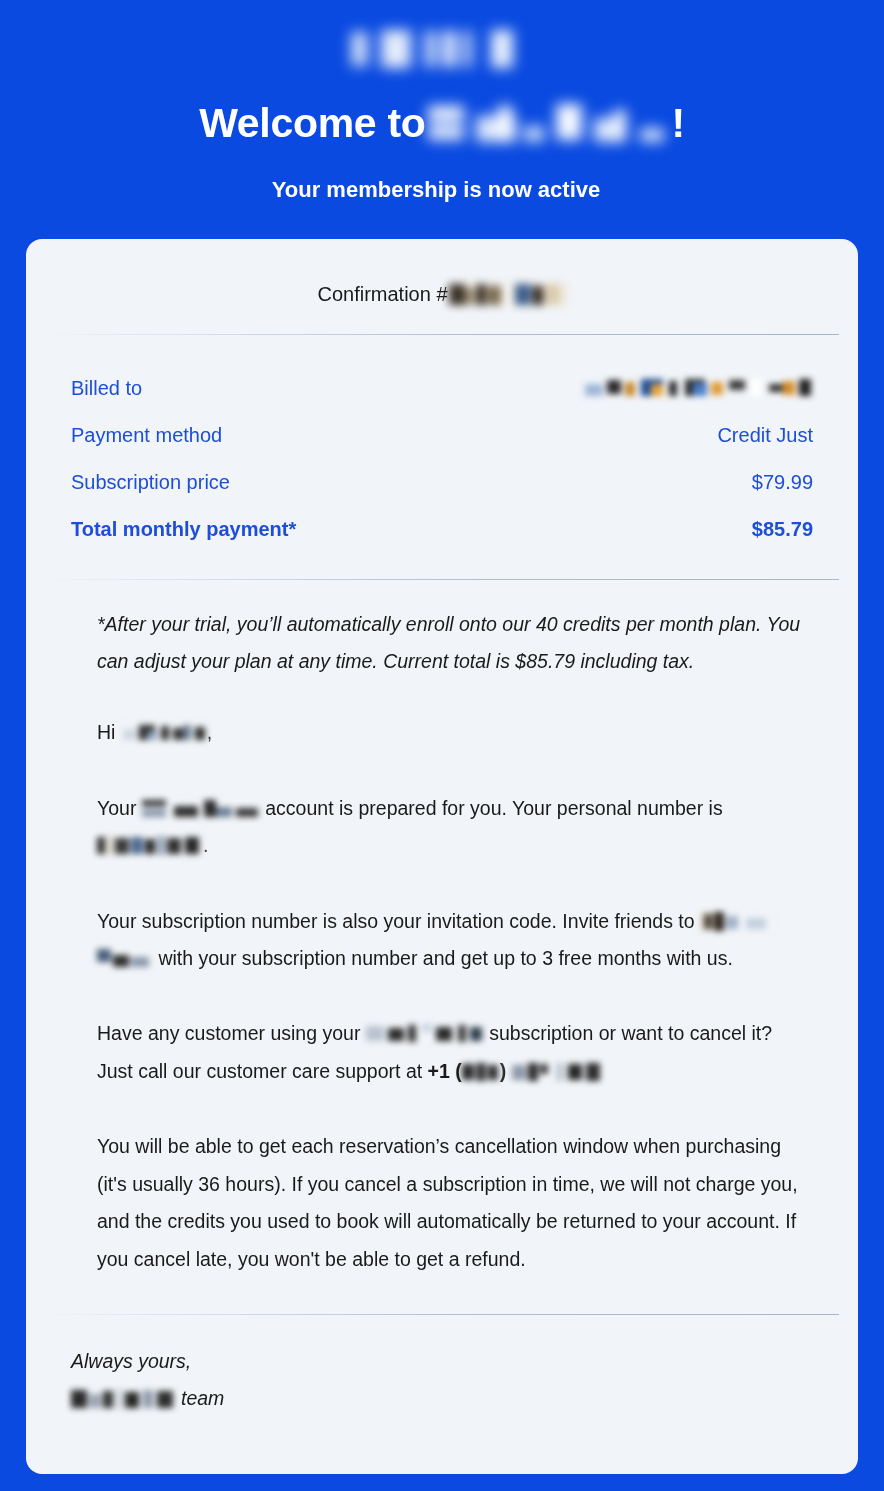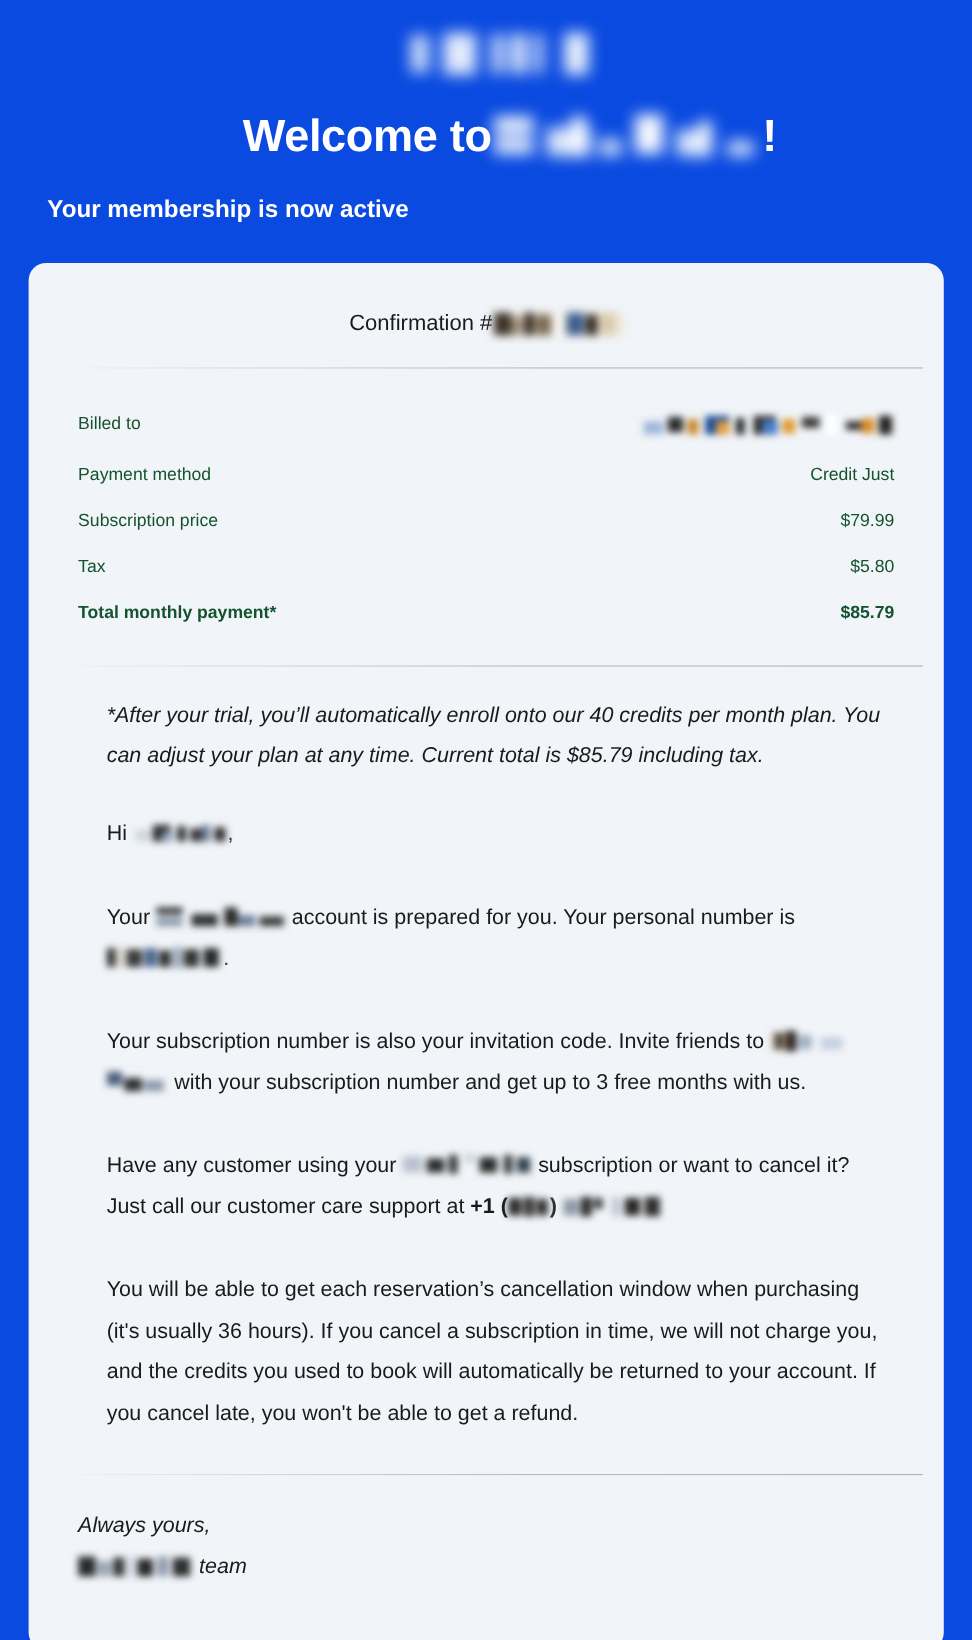--- a/index.html
+++ b/index.html
@@ -12,22 +12,21 @@
     height: 1491px;
     background: #0a4ae0;
     font-family: "Liberation Sans", sans-serif;
     -webkit-font-smoothing: antialiased;
     overflow: hidden;
   }
 
   
   .header {
     padding-top: 28px;
-    text-align: left;
-    padding-left: 43px;
+    text-align: center;
   }
   .logo-wordmark {
     height: 42px;
     width: 182px;
     margin: 0 auto 0;
     display: block;
     filter: blur(7px);
   }
   .welcome-line {
     margin: 30px 0 0 0;
@@ -91,22 +90,22 @@
                 rgba(168,177,191,0.95) 100%);
   }
 
   
   .billing {
     padding: 30px 45px 26px 45px;
   }
   .bill-row {
     display: flex;
     justify-content: space-between;
-    font-size: 16px;
-    color: #14532d;
+    font-size: 20px;
+    color: #1d4ed8;
     padding: 12px 0;
   }
   .bill-row.total .bill-label,
   .bill-row.total .bill-value { font-weight: bold; }
   .bill-value { text-align: right; }
   .addr-redact {
     display: inline-block;
     width: 230px;
     height: 20px;
     vertical-align: -3px;
@@ -241,24 +240,20 @@
     <div class="bill-row">
       <span class="bill-label">Payment method</span>
       <span class="bill-value">Credit Just</span>
     </div>
 
     <div class="bill-row">
       <span class="bill-label">Subscription price</span>
       <span class="bill-value">$79.99</span>
     </div>
 
-    <div class="bill-row">
-      <span class="bill-label">Tax</span>
-      <span class="bill-value">$5.80</span>
-    </div>
 
     <div class="bill-row total">
       <span class="bill-label">Total monthly payment*</span>
       <span class="bill-value">$85.79</span>
     </div>
   </div>
 
   <div class="divider"></div>
 
   <div class="body-copy">

